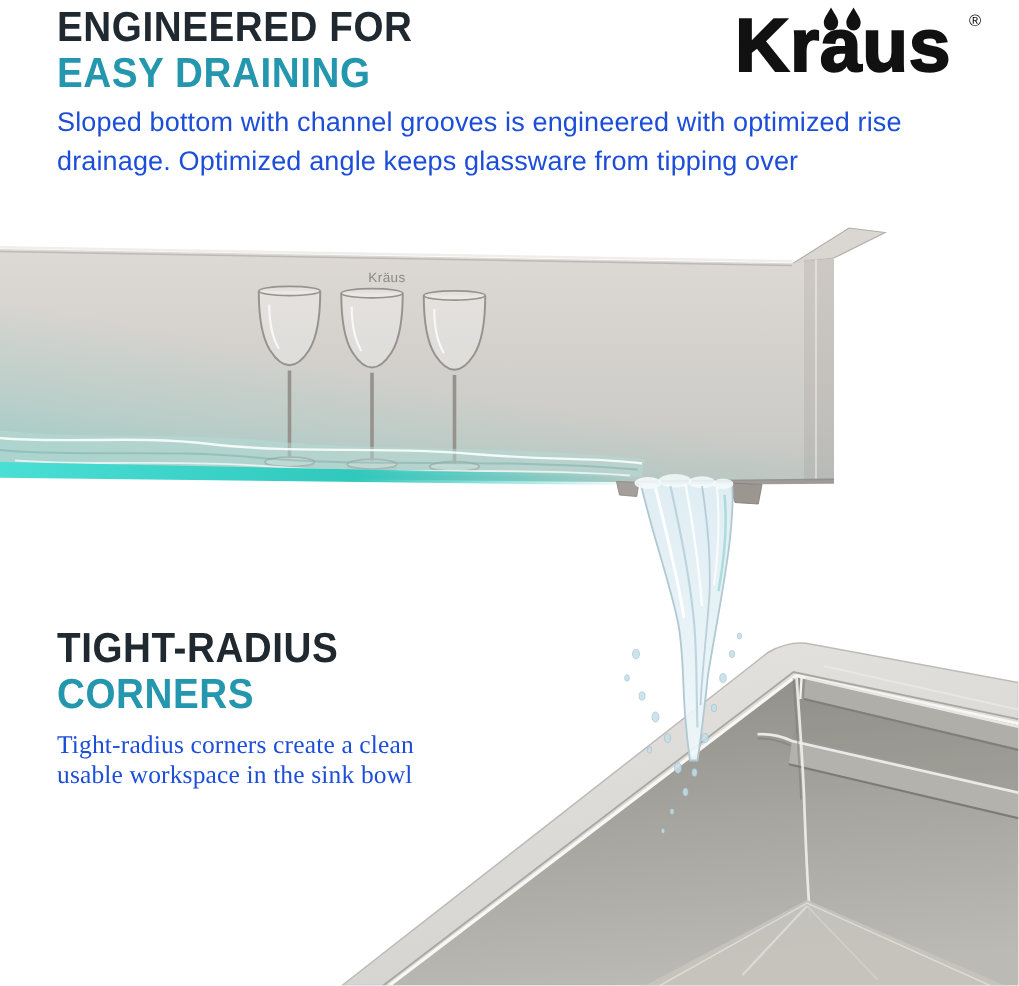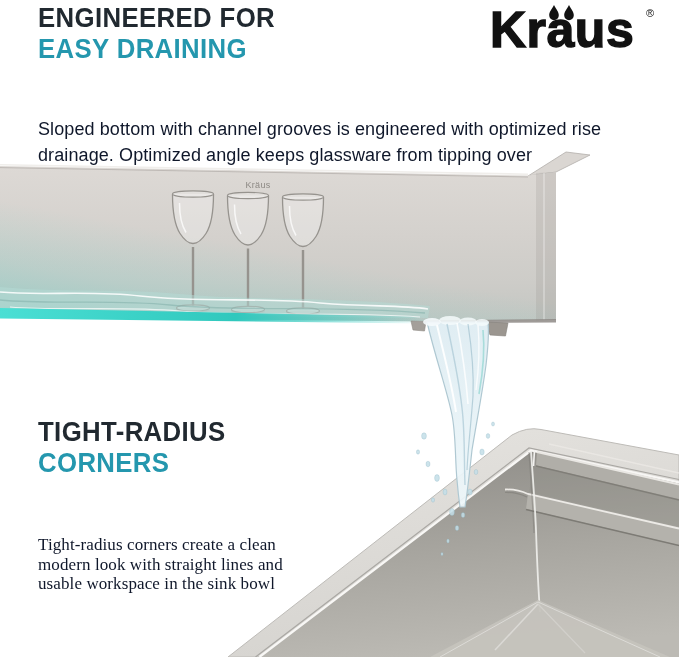--- a/index.html
+++ b/index.html
@@ -7,21 +7,21 @@
   .canvas{
     position:relative;width:679px;height:657px;background:#ffffff;overflow:hidden;
     font-family:"Liberation Sans","DejaVu Sans",sans-serif;
   }
   .abs{position:absolute;}
   .headline{
     font-weight:700;font-size:28px;letter-spacing:0.4px;line-height:30px;
     color:#212930;transform:scaleX(0.92);transform-origin:left top;white-space:nowrap;
   }
   .headline.accent{color:#2497AE;}
-  .bodycopy{color:#0f172a;margin-top:48px;}
+  .bodycopy{color:#1d4ed8;}
   .bodycopy .line{white-space:nowrap;}
   .p-top .line{font-size:18px;line-height:26px;letter-spacing:0.1px;}
   .p-bottom .line{font-size:17px;line-height:19.5px;letter-spacing:0.1px;}
   .logo{left:488px;top:2px;width:185px;height:54px;}
   svg{display:block;}
   .scene{position:absolute;left:0;top:0;pointer-events:none;}
 </style>
 </head>
 <body>
 
@@ -179,17 +179,16 @@
   <div class="abs headline accent" style="left:38px;top:34px;">EASY DRAINING</div>
   <div class="abs bodycopy p-top" style="left:38px;top:68px;">
     <div class="line">Sloped bottom with channel grooves is engineered with optimized rise</div>
     <div class="line">drainage. Optimized angle keeps glassware from tipping over</div>
   </div>
 
   <div class="abs headline" style="left:38px;top:417px;">TIGHT-RADIUS</div>
   <div class="abs headline accent" style="left:38px;top:448px;">CORNERS</div>
   <div class="abs bodycopy p-bottom" style="left:38px;top:487px;font-family:Liberation Serif, serif;">
     <div class="line">Tight-radius corners create a clean</div>
-    <div class="line">modern look with straight lines and</div>
     <div class="line">usable workspace in the sink bowl</div>
   </div>
 
 </div>
 
 </body></html>

